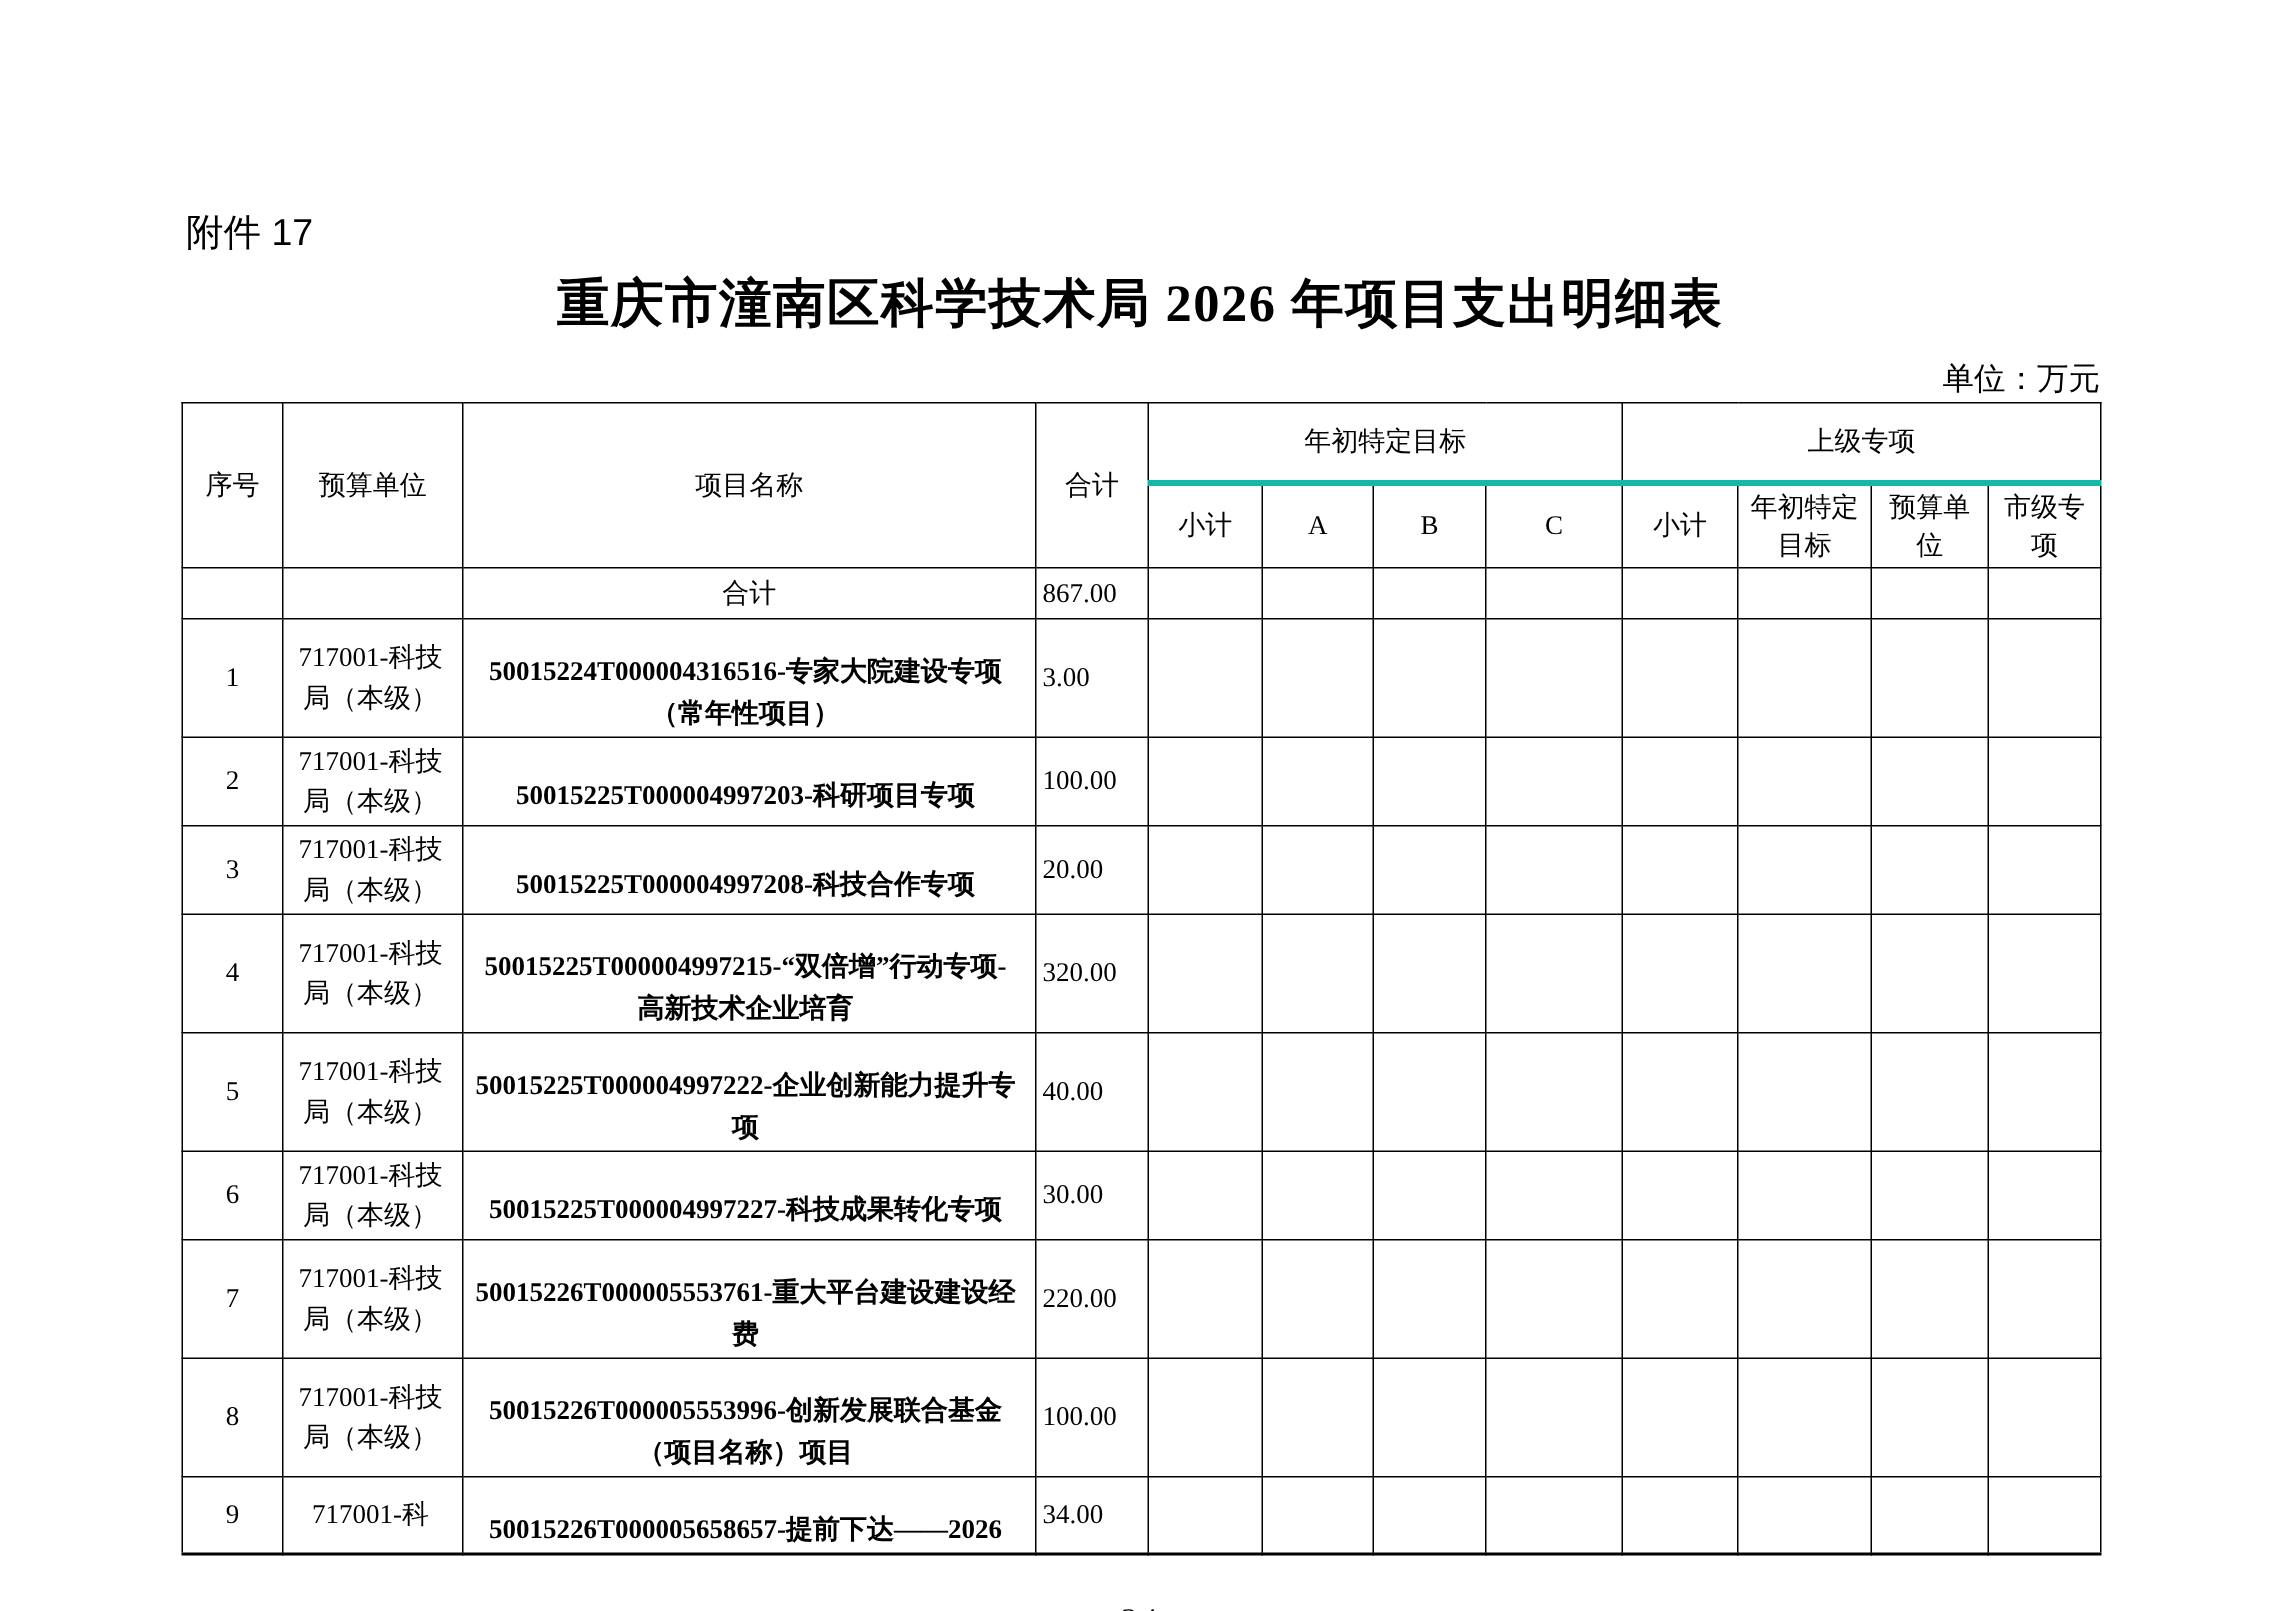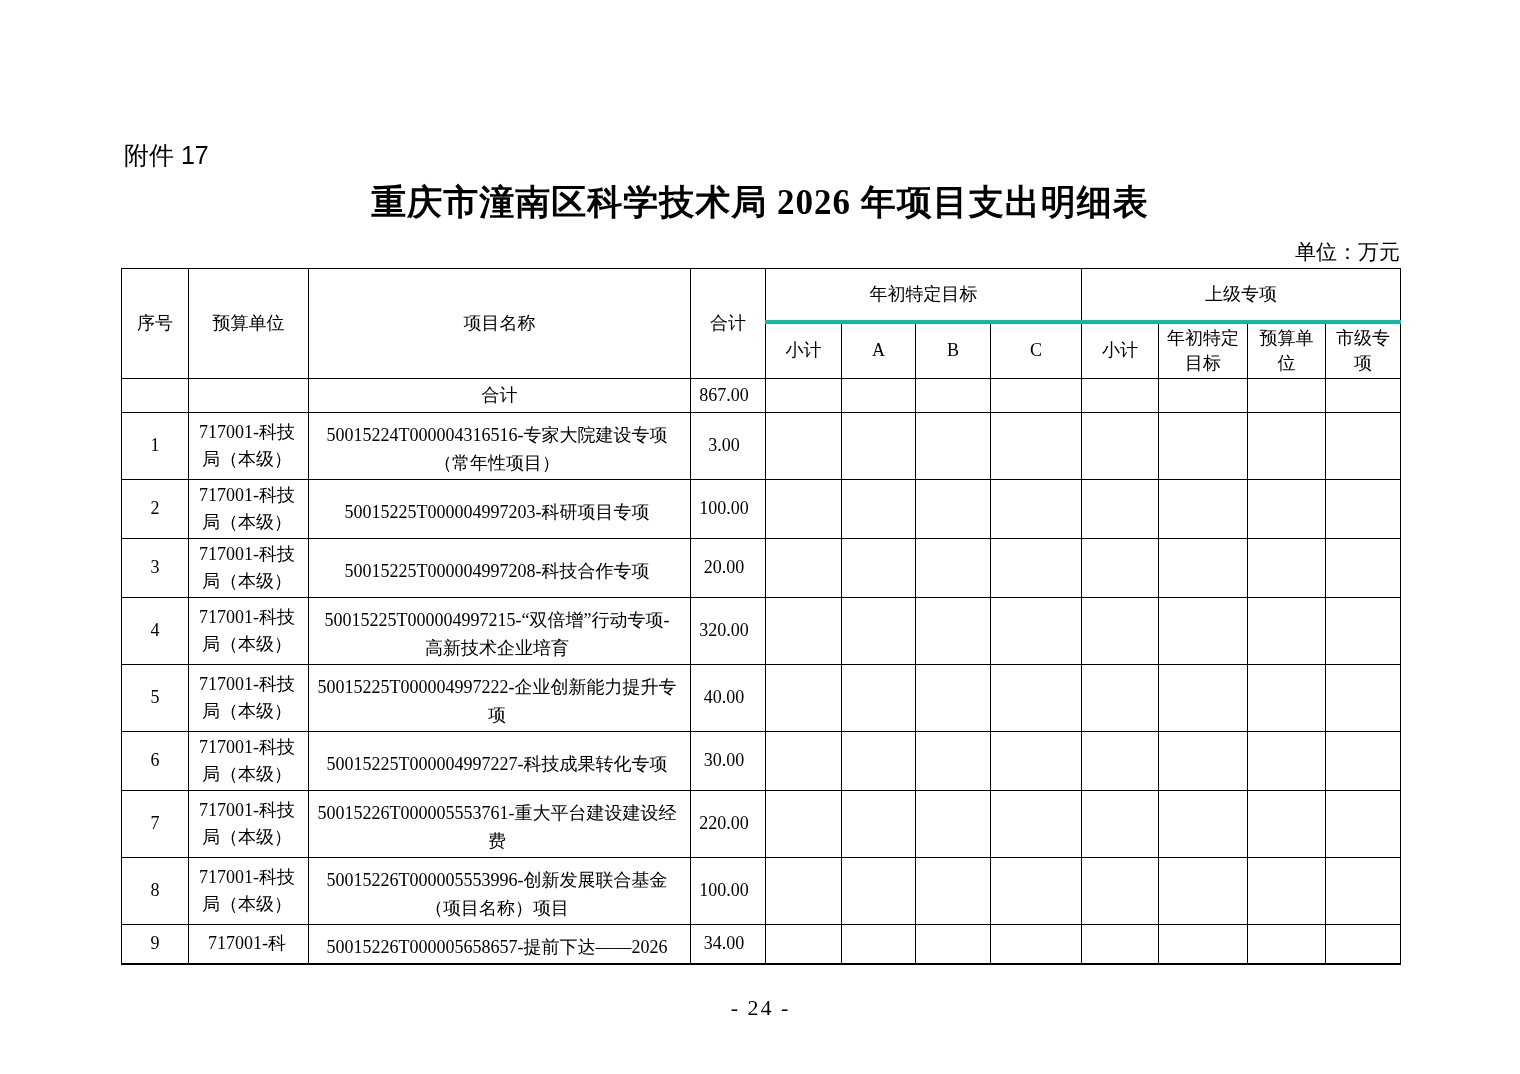--- a/index.html
+++ b/index.html
@@ -51,22 +51,22 @@
   }
   tr.hrow  { height: 53px; }
   tr.hrow2 { height: 53px; }
   tr.hrow2 td { line-height: 25px; }
   td.grp { border-bottom: 4px solid #14b8a6; }
   tr.sumrow { height: 34px; }
   tr.datarow { height: 57px; }
   tr.cutrow { height: 34px; }
   td.l { text-align: center; }
   td.unit { padding: 2px 12px 2px 9px; line-height: 27px; }
-  td.name { padding: 8px 12px 2px 7px; line-height: 28px; }
-  td.amt { text-align: center; padding-right: 12px; }
+  td.name { padding: 20px 12px 2px 7px; line-height: 28px; font-weight: bold; }
+  td.amt { text-align: left; padding-right: 12px; }
   .footer {
     width: 1279px;
     margin: 30px 0 0 121px;
     text-align: center;
     font-size: 22px;
     letter-spacing: 2px;
   }
 </style>
 </head>
 <body>

